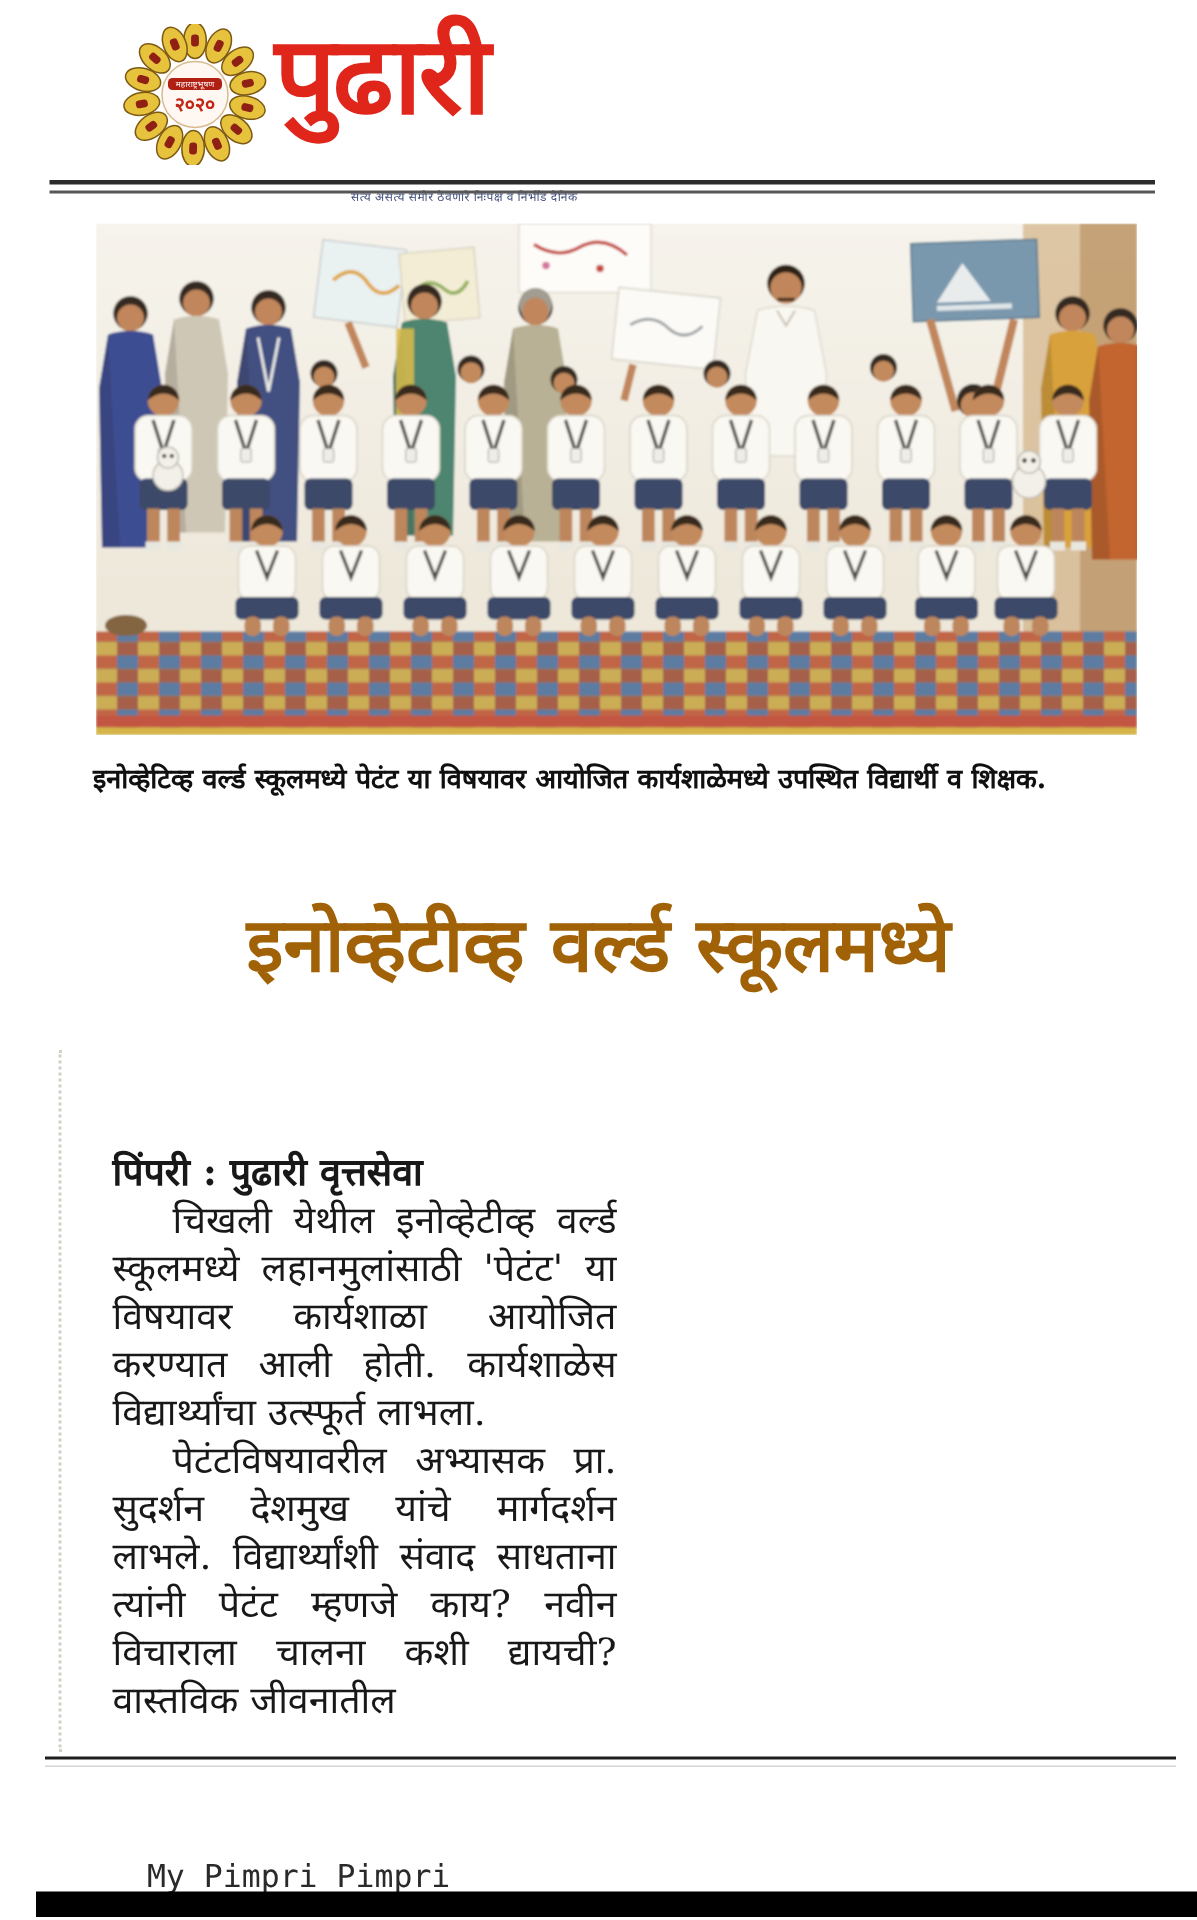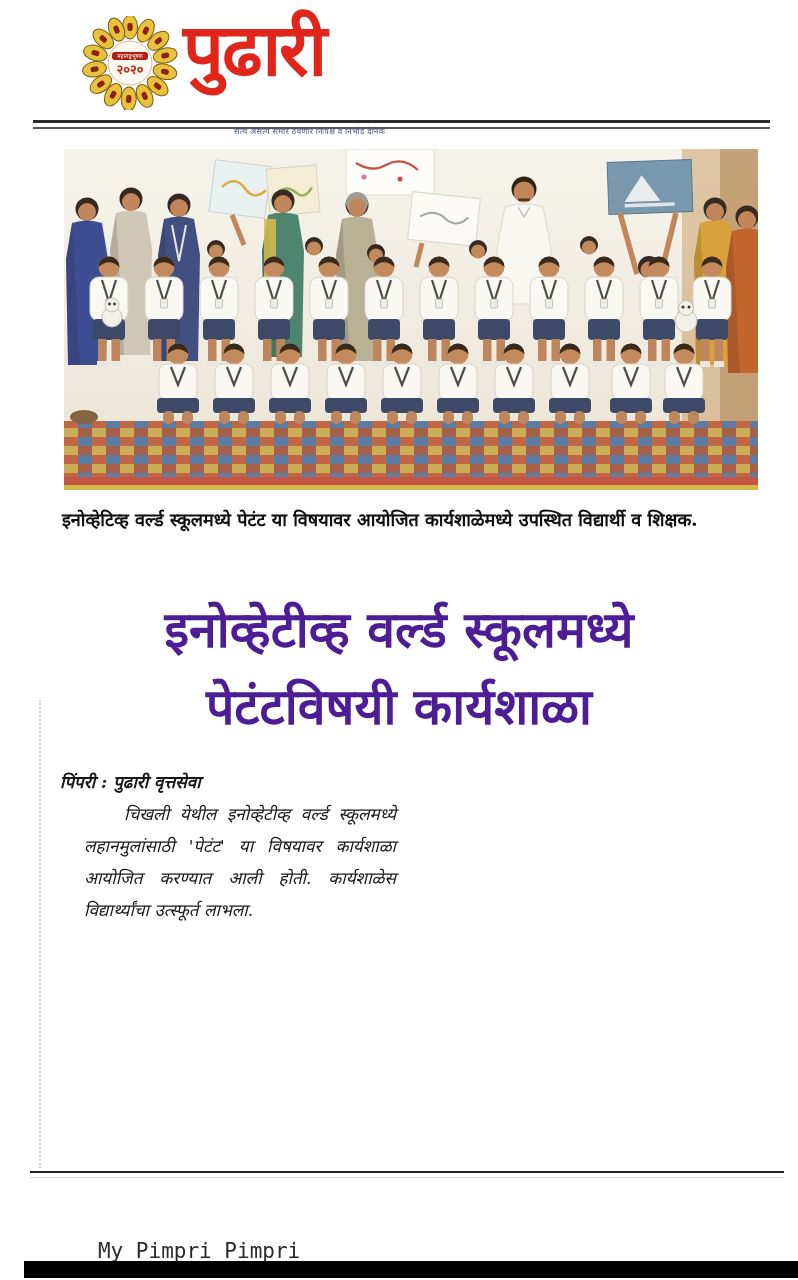--- a/index.html
+++ b/index.html
@@ -21,29 +21,29 @@
 
   
   .photo-wrap{position:absolute;left:64px;top:149px;width:694px;height:341px;}
 
   
   .caption{position:absolute;left:62px;top:501px;width:678px;
            font-size:18px;font-weight:700;line-height:37px;color:#101010;}
 
   
   .headline{position:absolute;left:28px;right:28px;top:591px;text-align:center;
-            font-weight:800;font-size:50px;line-height:77px;color:#4c1d95;}
-
-  
-  .body-cols{position:absolute;left:60px;top:766px;width:682px;display:flex;gap:10px;
-             font-size:17px;line-height:32px;text-align:justify;color:#181818;font-style:italic;}
+            font-weight:800;font-size:50px;line-height:77px;color:#a16207;}
+
+  
+  .body-cols{position:absolute;left:75px;top:766px;width:682px;display:flex;gap:10px;
+             font-size:25px;line-height:32px;text-align:justify;color:#181818;}
   .col{width:336px;}
   .byline{font-weight:700;text-align:left;}
   .body-cols p{margin:0;}
-  .body-cols p.indent{text-indent:40px;margin-left:24px;}
+  .body-cols p.indent{text-indent:40px;}
 
   
   .margin-dots{position:absolute;left:39px;top:700px;height:468px;width:0;
                border-left:2px dotted #d4cfc6;}
 
   
   .footer-rule{position:absolute;left:30px;right:14px;top:1171px;height:2px;background:#1e1e1e;}
   .footer-rule2{position:absolute;left:30px;right:14px;top:1177px;height:1px;background:#d6d6d6;}
   .footer{position:absolute;left:60px;top:1181px;
           font-family:"DejaVu Sans Mono","Liberation Mono",monospace;
@@ -290,29 +290,29 @@
 
     <rect width="694" height="341" fill="#ecdcc0" opacity=".09"></rect>
   </g>
 </svg>
 </div>
 
 <div class="caption">इनोव्हेटिव्ह वर्ल्ड स्कूलमध्ये पेटंट या विषयावर आयोजित कार्यशाळेमध्ये उपस्थित विद्यार्थी व शिक्षक.</div>
 
 <div class="headline">
   <div>इनोव्हेटीव्ह वर्ल्ड स्कूलमध्ये</div>
-  <div>पेटंटविषयी कार्यशाळा</div>
 </div>
 
 <div class="margin-dots"></div>
 
 <div class="body-cols">
   <div class="col">
     <p class="byline">पिंपरी : पुढारी वृत्तसेवा</p>
     <p class="indent">चिखली येथील इनोव्हेटीव्ह वर्ल्ड स्कूलमध्ये लहानमुलांसाठी 'पेटंट' या विषयावर कार्यशाळा आयोजित करण्यात आली होती. कार्यशाळेस विद्यार्थ्यांचा उत्स्फूर्त लाभला.</p>
+    <p class="indent">पेटंटविषयावरील अभ्यासक प्रा. सुदर्शन देशमुख यांचे मार्गदर्शन लाभले. विद्यार्थ्यांशी संवाद साधताना त्यांनी पेटंट म्हणजे काय? नवीन विचाराला चालना कशी द्यायची? वास्तविक जीवनातील</p>
   </div>
   <div class="col">
   </div>
 </div>
 
 <div class="footer-rule"></div>
 <div class="footer-rule2"></div>
 
 <div class="footer">
   <div>   My Pimpri Pimpri</div>

